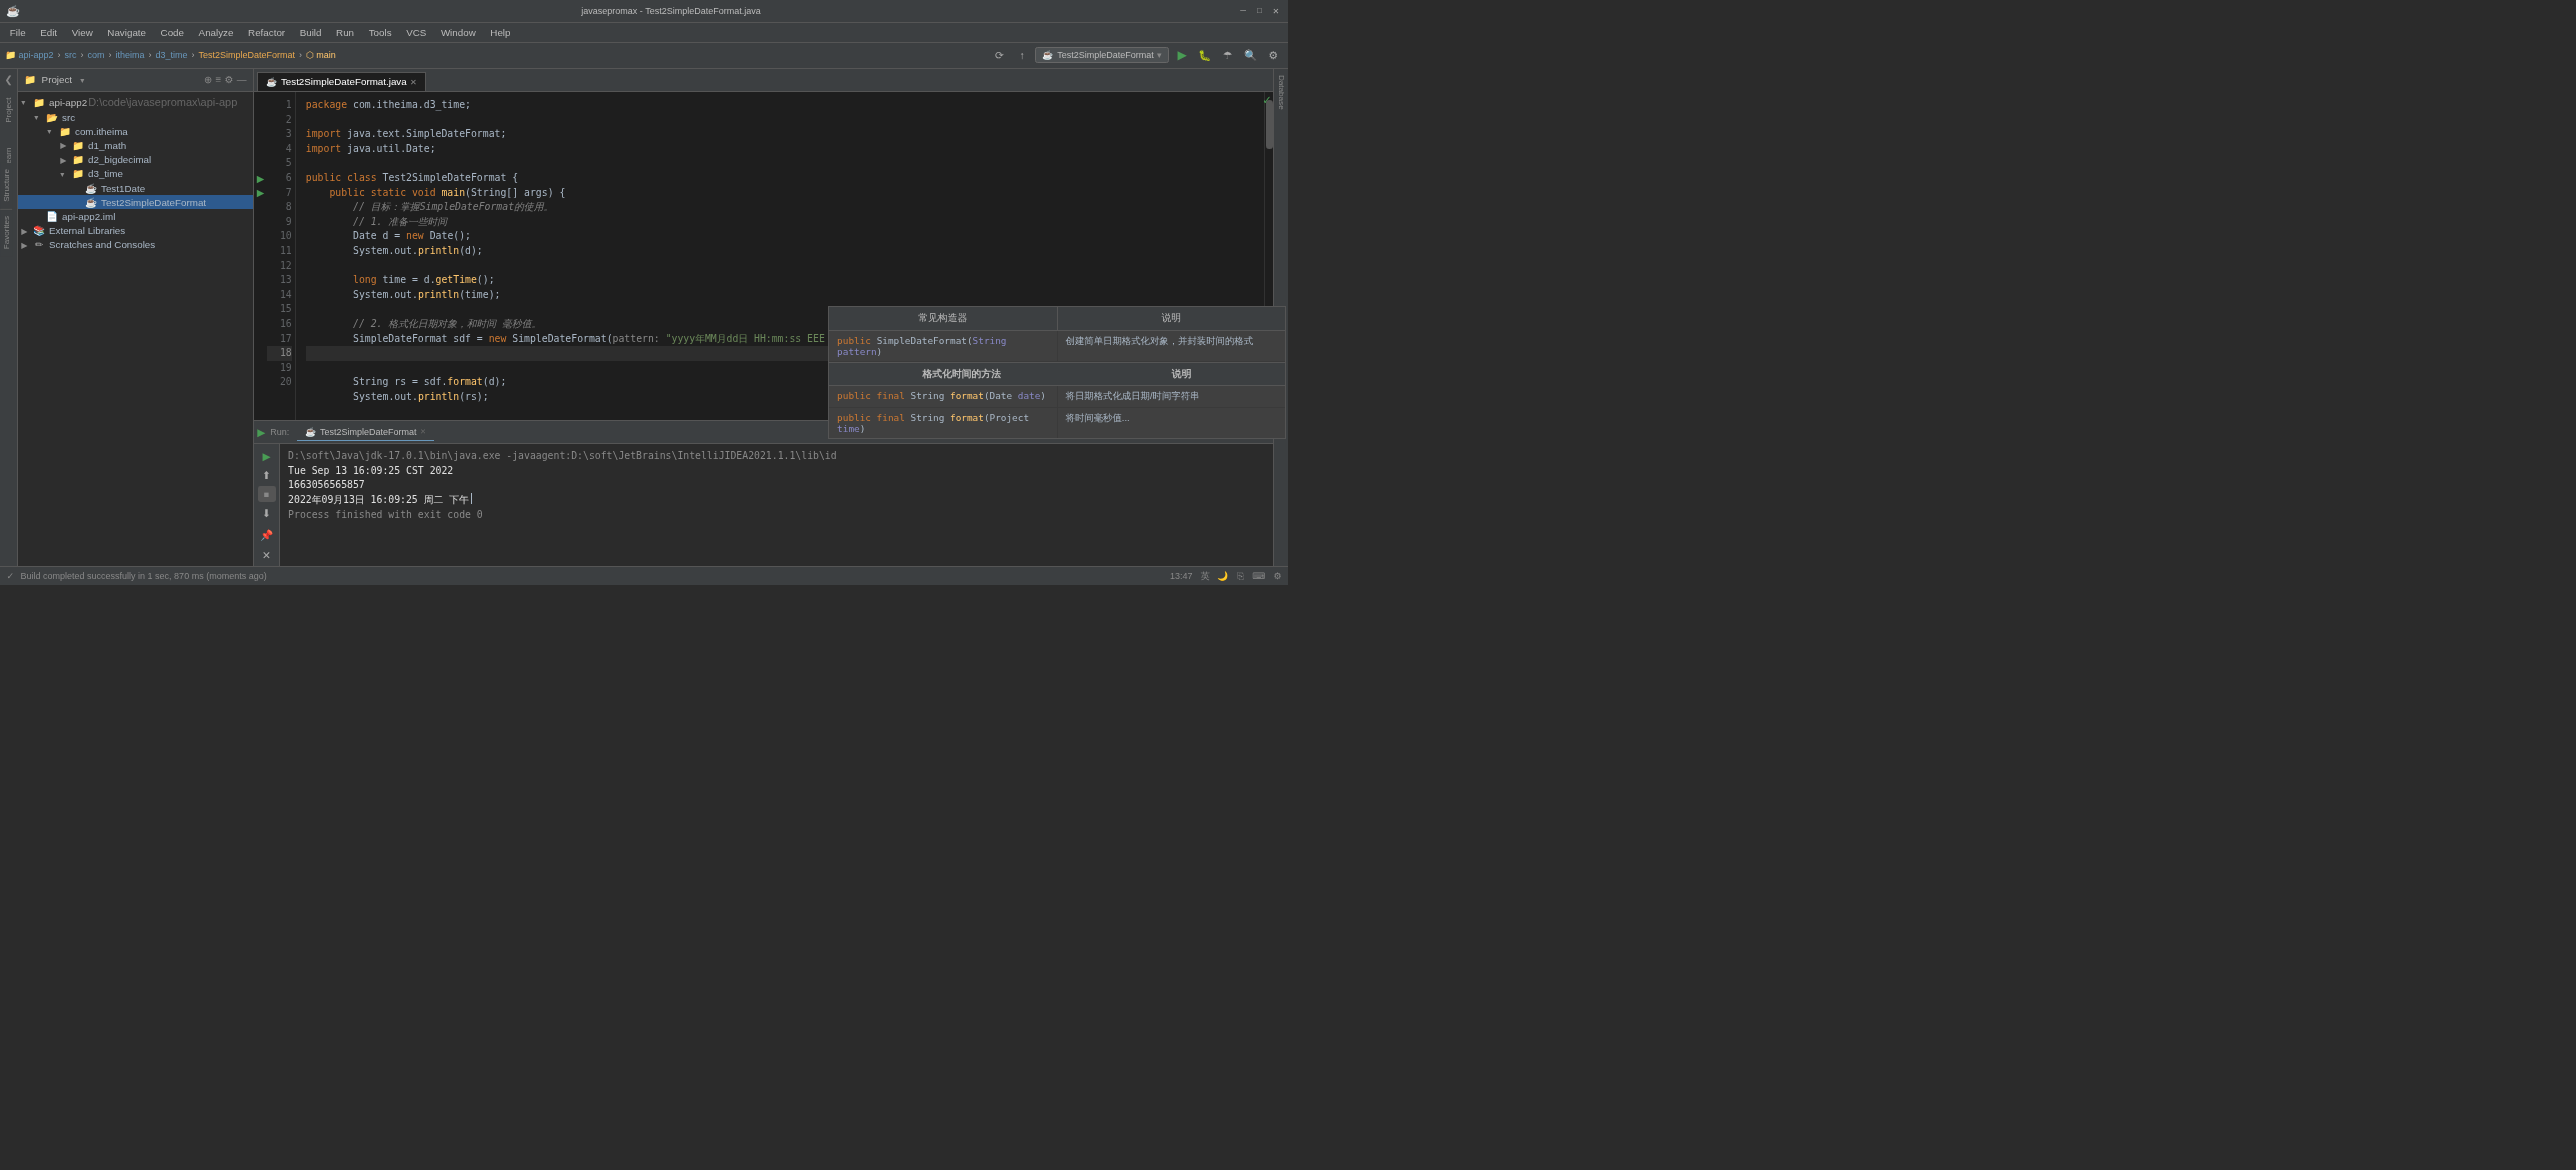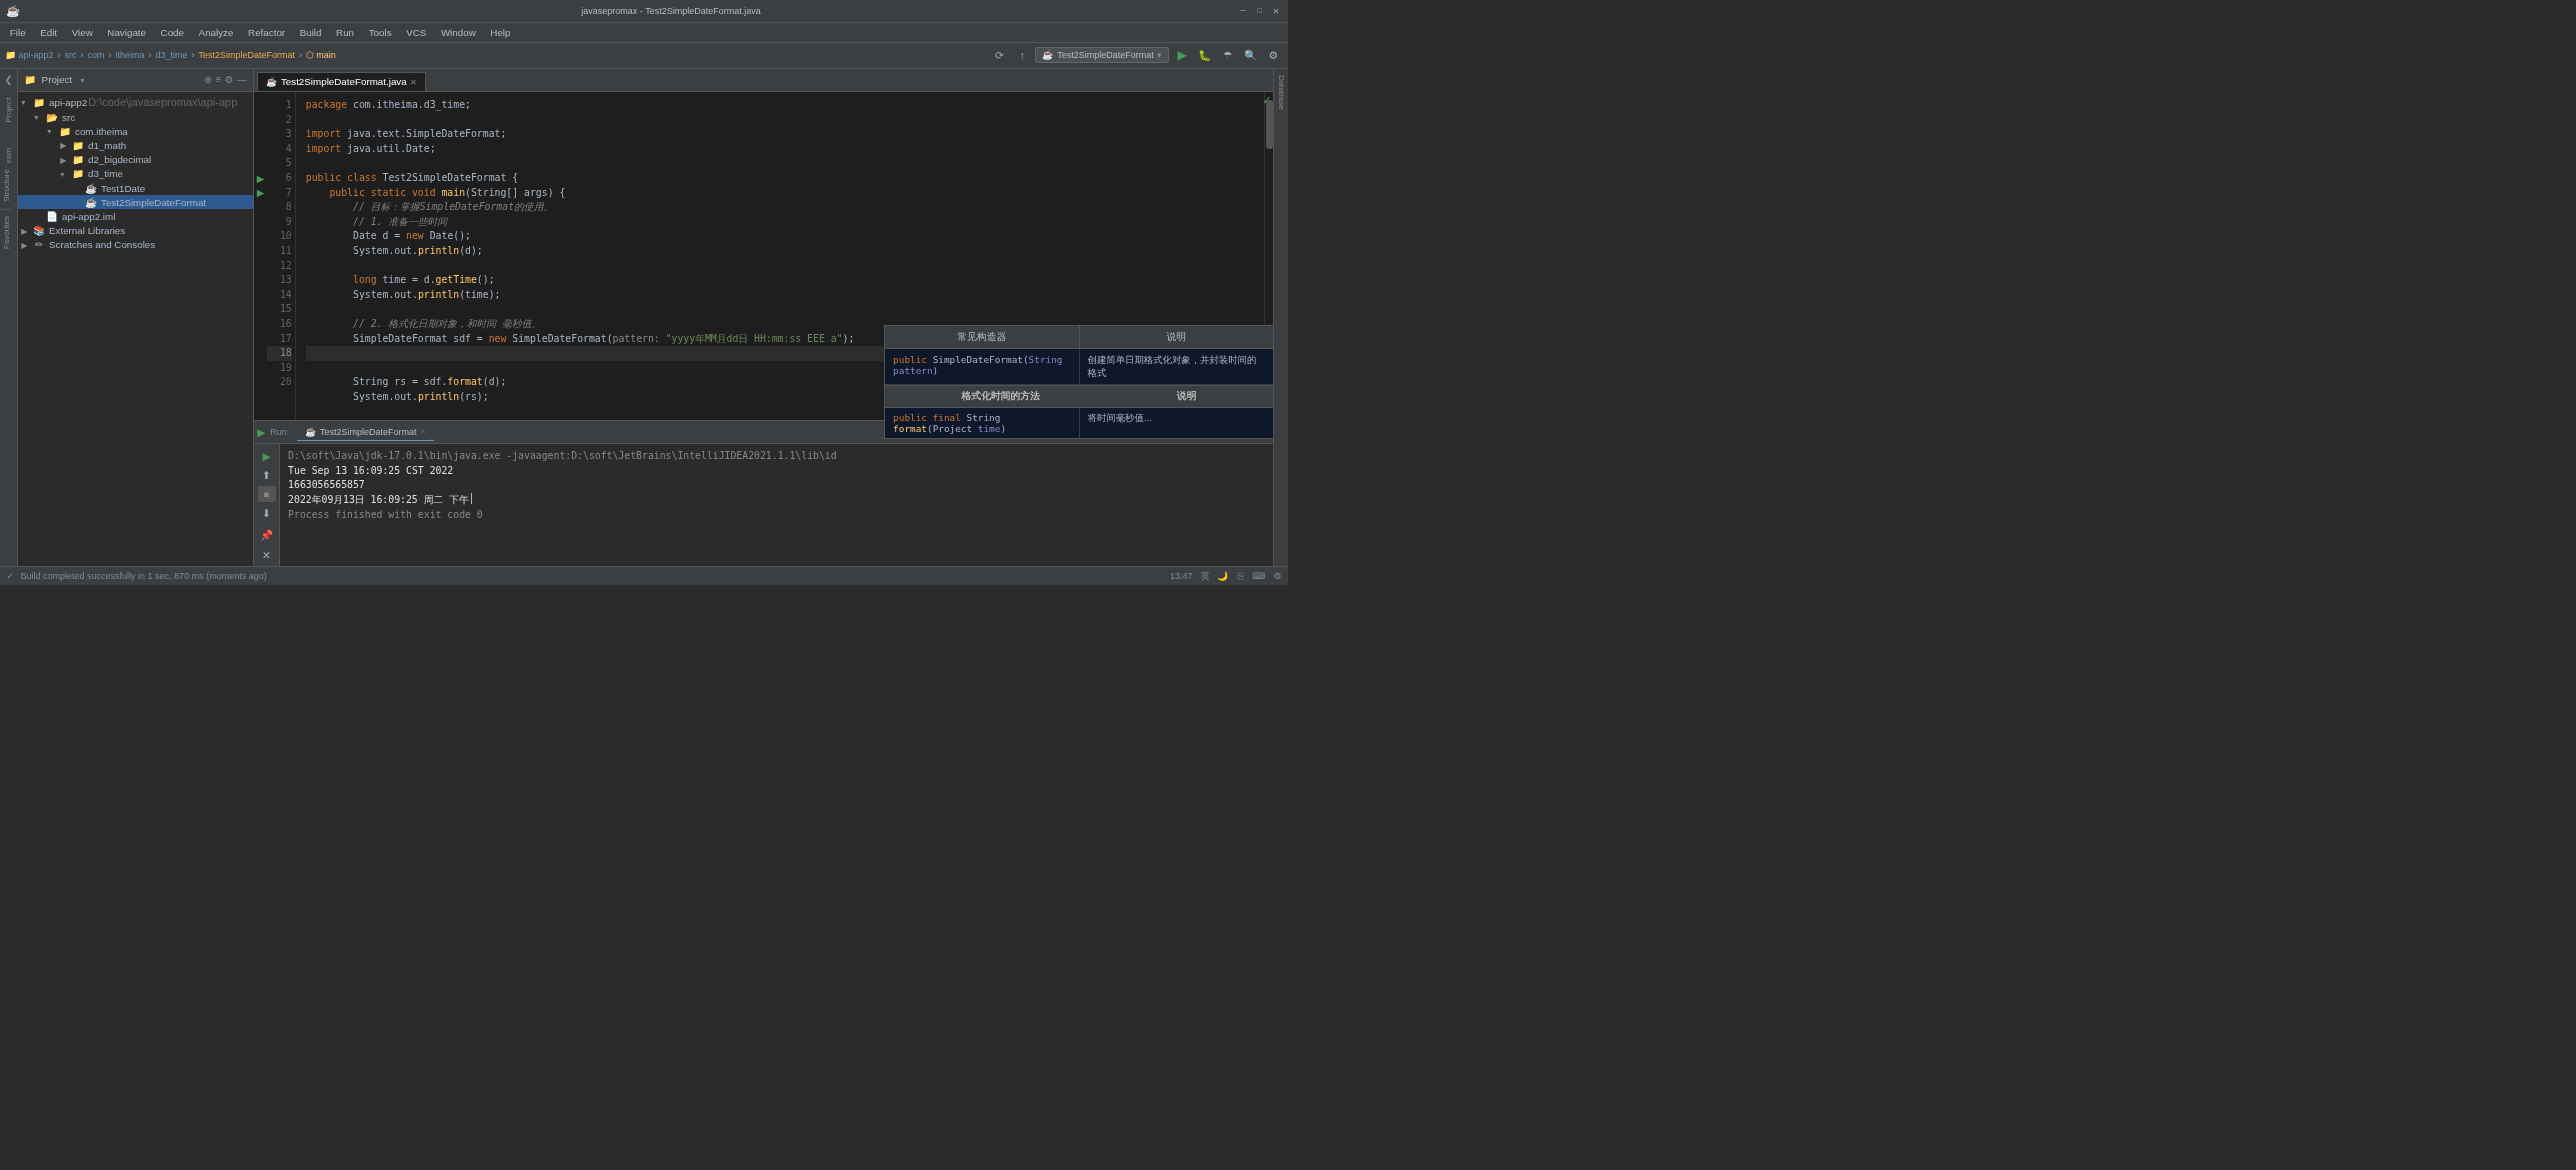--- a/index.html
+++ b/index.html
@@ -306,24 +306,24 @@
       overflow-y: auto;
       line-height: 14.6px;
     }
     .run-output-line { display: block; }
     .run-output-line.gray { color: #888; }
     .run-output-line.white { color: #e0e0e0; }
 
     
     .popup-table {
       position: absolute;
-      right: 14px;
+      right: 2px;
       bottom: 146px;
-      width: 390px;
-      background: #0f172a;
+      width: 458px;
+      background: #404040;
       border: 0.8px solid #555;
       z-index: 100;
     }
     .popup-table-header {
       display: flex;
       background: #3c3f41;
     }
     .popup-col-header {
       flex: 1;
       padding: 4.9px 8.1px;
@@ -742,20 +742,26 @@
 
   <div class="popup-section-header">
     <div style="display:flex;justify-content:space-around;font-weight:bold;">
       <span>格式化时间的方法</span>
       <span>说明</span>
     </div>
   </div>
 
   <div class="popup-row">
     <div class="popup-cell">
+      <span class="kw">public final</span> <span style="color:#a9b7c6;">String</span> <span style="color:#ffc66d;">format</span>(<span style="color:#a9b7c6;">Date</span> <span style="color:#8888c6;">date</span>)
+    </div>
+    <div class="popup-cell-cn">将日期格式化成日期/时间字符串</div>
+  </div>
+  <div class="popup-row">
+    <div class="popup-cell">
       <span class="kw">public final</span> <span style="color:#a9b7c6;">String</span> <span style="color:#ffc66d;">format</span>(<span style="color:#a9b7c6;">Project</span> <span style="color:#8888c6;">time</span>)
     </div>
     <div class="popup-cell-cn">将时间毫秒值...</div>
   </div>
 </div>
 
 <div class="status-bar">
   <span style="color:#888;font-size:9px;">✓</span>
   <span>Build completed successfully in 1 sec, 870 ms (moments ago)</span>
   <div class="status-right">

